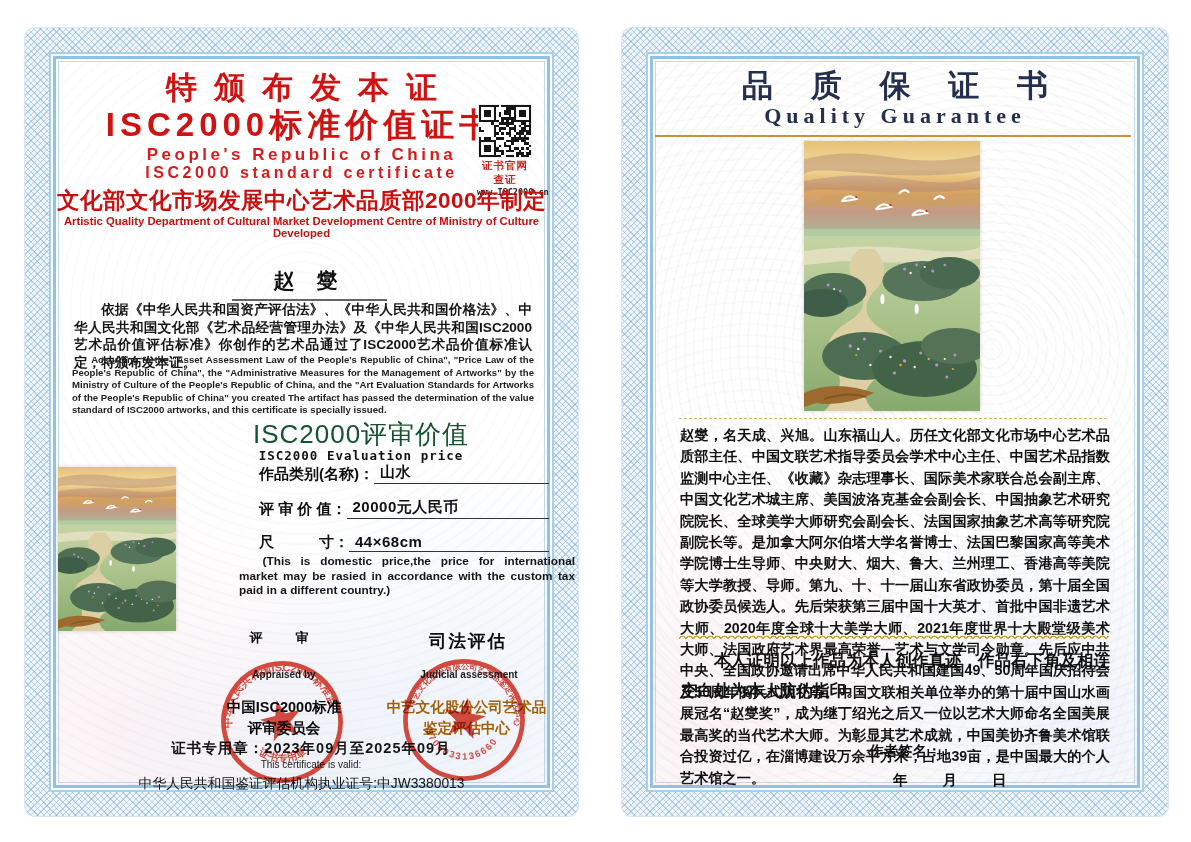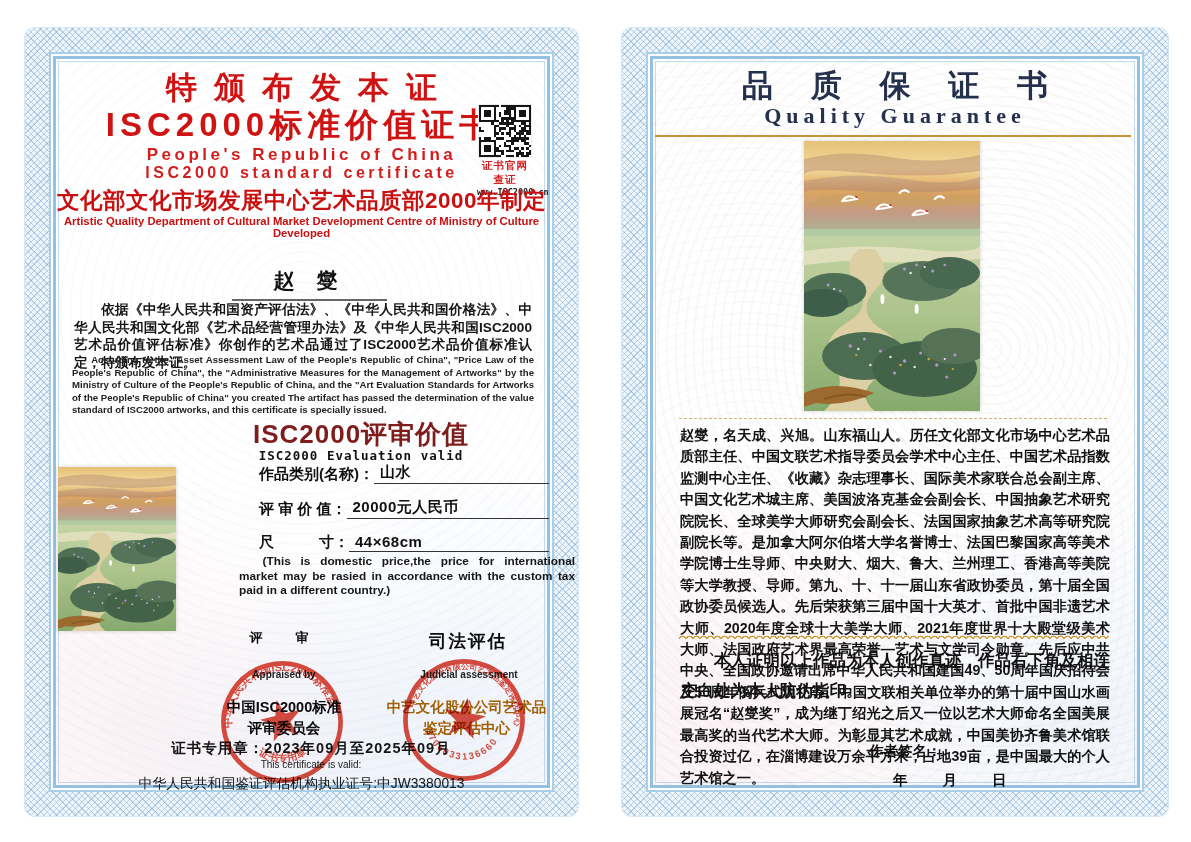--- a/index.html
+++ b/index.html
@@ -46,21 +46,21 @@
   .qr{position:relative;width:52px;height:52px;background:#fff;margin:0 auto;outline:1px solid #eee;}
   .qr i{position:absolute;background:#151515;}
   .qr-cap1{display:block;color:#d41d1d;font-weight:bold;font-size:10.5px;margin-top:2px;text-align:center;letter-spacing:1px;}
   .qr-cap2{display:block;color:#222;font-weight:bold;font-size:8.5px;text-align:center;font-family:"DejaVu Sans Mono",monospace;}
   .l-certno{left:0;top:180px;width:100%;font-size:13.5px;color:#111;font-weight:bold;}
   .l-certno .no{font-size:15.5px;border-bottom:2px solid #222;padding:0 14px 1px;letter-spacing:.5px;}
   .l-name{left:8px;top:208px;width:100%;}
   .l-name span{display:inline-block;font-size:21px;font-weight:bold;color:#111;letter-spacing:8px;border-bottom:2px solid #666;padding:0 42px 4px;}
   .l-body-cn{left:18px;top:242px;width:458px;font-size:13.6px;line-height:17.5px;font-weight:bold;color:#161616;text-indent:2em;text-align:justify;}
   .l-body-en{left:16px;top:295px;width:462px;font-size:9.6px;line-height:12.6px;font-weight:bold;color:#222;text-indent:2em;text-align:justify;}
-  .l-sec-cn{left:118px;top:358px;width:374px;font-size:26px;font-weight:bold;color:#7f1d1d;letter-spacing:1px;}
+  .l-sec-cn{left:118px;top:358px;width:374px;font-size:26px;font-weight:normal;color:#14532d;letter-spacing:1px;}
   .l-sec-en{left:118px;top:389px;width:374px;font-size:12.5px;font-weight:bold;color:#111;font-family:"DejaVu Sans Mono",monospace;letter-spacing:1px;}
   .painting{box-shadow:0 0 4px rgba(0,0,0,.18);}
   .painting-left{left:2px;top:408px;width:118px;height:164px;}
   .field-row{left:203px;width:290px;display:flex;align-items:flex-end;font-weight:bold;color:#101010;}
   .field-row .lab{font-size:15px;white-space:nowrap;}
   .field-row .val{flex:1;font-size:15px;border-bottom:1.6px solid #333;padding:0 0 1px 6px;letter-spacing:.5px;}
   .l-note{left:183px;top:490px;width:336px;font-weight:bold;color:#161616;}
   .l-note .cn{font-size:12.6px;line-height:17px;text-indent:2em;}
   .l-note .en{font-size:11.8px;line-height:14.5px;text-indent:2em;text-align:justify;margin-top:5px;}
   .l-apprv{left:168px;top:570px;width:120px;font-size:13px;font-weight:bold;letter-spacing:10px;color:#0c0c0c;text-align:center;}
@@ -354,21 +354,21 @@
 
 
       <div class="abs ctr l-name">
         <span>赵 燮</span>
       </div>
 
       <div class="abs l-body-cn">依据《中华人民共和国资产评估法》、《中华人民共和国价格法》、中华人民共和国文化部《艺术品经营管理办法》及《中华人民共和国ISC2000艺术品价值评估标准》你创作的艺术品通过了ISC2000艺术品价值标准认定，特颁布发本证。</div>
       <div class="abs l-body-en">According to the "Asset Assessment Law of the People's Republic of China", "Price Law of the People's Republic of China", the "Administrative Measures for the Management of Artworks" by the Ministry of Culture of the People's Republic of China, and the "Art Evaluation Standards for Artworks of the People's Republic of China" you created The artifact has passed the determination of the value standard of ISC2000 artworks, and this certificate is specially issued.</div>
 
       <div class="abs ctr l-sec-cn">ISC2000评审价值</div>
-      <div class="abs ctr l-sec-en">ISC2000 Evaluation valid</div>
+      <div class="abs ctr l-sec-en">ISC2000 Evaluation price</div>
 
       <svg class="abs painting painting-left" viewBox="0 0 175 270" preserveAspectRatio="none">
         <defs>
           <linearGradient id="g-sky" x1="0" y1="0" x2="0" y2="1">
             <stop offset="0" stop-color="#e6c077"></stop>
               <stop offset="0.28" stop-color="#f3dc9e"></stop>
             <stop offset="0.5" stop-color="#dfa65e"></stop>
               <stop offset="0.75" stop-color="#c49a84"></stop>
             <stop offset="1" stop-color="#a9bb9b"></stop>
           </linearGradient>

